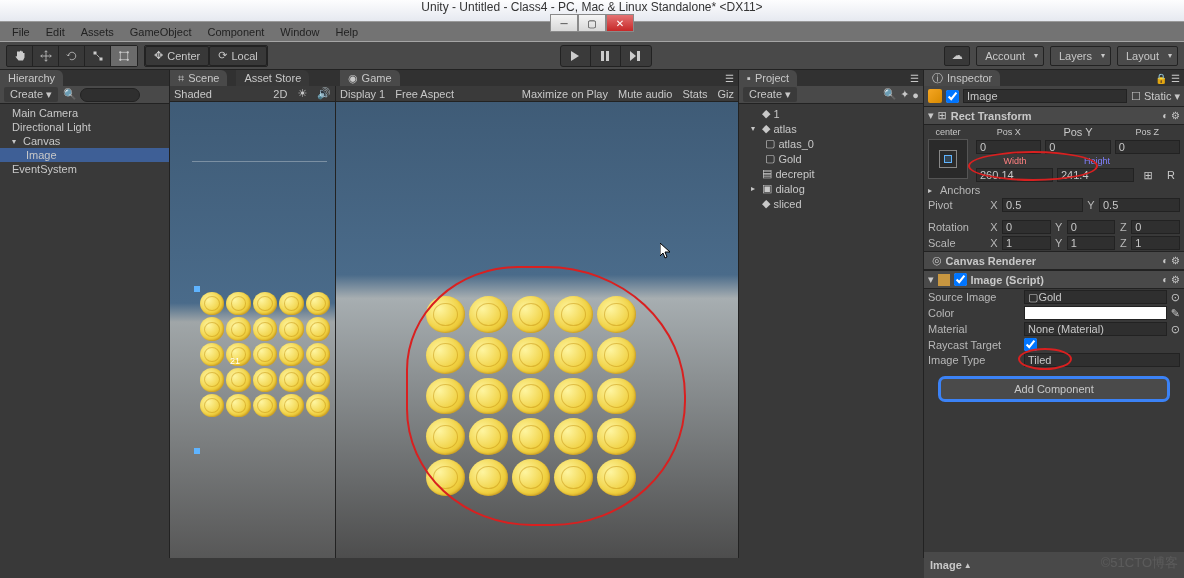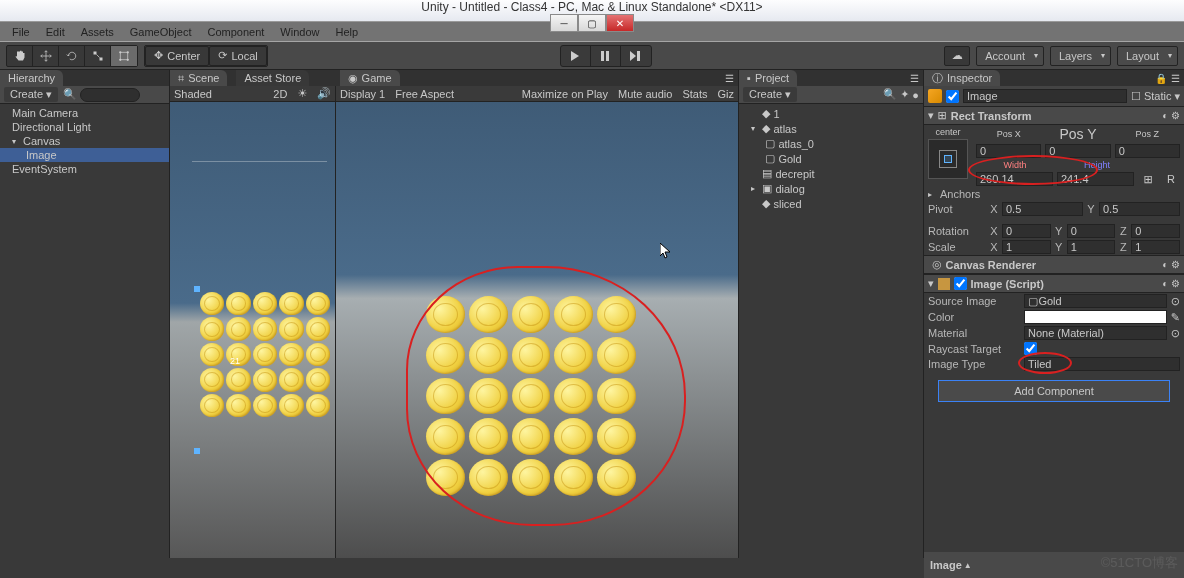--- a/index.html
+++ b/index.html
@@ -49,21 +49,21 @@
 .inspector-body { overflow-y:auto; font-size:10px; }
 .insp-row { display:flex; align-items:center; padding:1px 4px; gap:4px; }
 .insp-head { background:#494949; border-top:1px solid #222; border-bottom:1px solid #222; padding:2px 4px; display:flex; align-items:center; gap:4px; position:relative; }
 .insp-head .gear { position:absolute; right:4px; font-size:10px; }
 .field { background:#2f2f2f; border:1px solid #222; padding:0 3px; height:14px; display:flex; align-items:center; flex:1; }
 .lbl { color:#b8b8b8; min-width:58px; }
 .nlbl { color:#b8b8b8; width:8px; text-align:center; }
 .anchor-box { width:40px; height:40px; background:#2a2a2a; border:1px solid #555; margin:2px; display:flex; align-items:center; justify-content:center; }
 .anchor-box .inner { width:18px; height:18px; border:1px solid #888; position:relative; }
 .anchor-box .inner:after { content:""; position:absolute; inset:4px; background:#5fb4ff33; border:1px solid #5fb4ff; }
-.addcomp { background:#4a4a4a; border:1px solid #3b82f6; border-radius:0; padding:4px; text-align:center; margin:8px 14px; }
+.addcomp { background:#4a4a4a; border:3px solid #3b82f6; border-radius:7px; padding:4px; text-align:center; margin:8px 14px; }
 .redcircle { position:absolute; border:2px solid #d92020; border-radius:50%; pointer-events:none; }
 .cursor { position:absolute; width:12px; height:18px; pointer-events:none; }
 .footer { position:absolute; bottom:0; height:26px; width:260px; right:0; background:#494949; display:flex; align-items:center; padding:0 6px; font-weight:bold; }
 .watermark { position:absolute; right:6px; bottom:6px; color:rgba(255,255,255,.1); font-size:13px; }
 .cube-icon { width:14px; height:14px; background:linear-gradient(135deg,#f5a623,#d88a00); border-radius:2px; }
 .search-wrap { display:flex; align-items:center; gap:3px; }
 .search-wrap input { background:#2f2f2f; border:1px solid #222; border-radius:8px; height:14px; width:60px; color:#ccc; padding:0 4px; font-size:10px; }
 .playgroup { display:flex; background:#3a3a3a; border:1px solid #222; border-radius:3px; }
 .playbtn { width:30px; height:20px; display:flex; align-items:center; justify-content:center; border-right:1px solid #222; }
 .playbtn:last-child { border-right:none; }
@@ -384,21 +384,21 @@
       <div style="display:flex">
         <div style="display:flex;flex-direction:column;align-items:center;padding:2px">
           <span style="font-size:9px">center</span>
           <div class="anchor-box">
               <div class="inner"></div>
             </div>
         </div>
         <div style="flex:1">
           <div class="insp-row">
             <span style="flex:1;text-align:center;font-size:9px">Pos X</span>
-            <span style="flex:1;text-align:center;font-size:14px">Pos Y</span>
+            <span style="flex:1;text-align:center;font-size:11px">Pos Y</span>
             <span style="flex:1;text-align:center;font-size:9px">Pos Z</span>
           </div>
           <div class="insp-row">
             <div class="field">
                 <span>0</span>
               </div>
             <div class="field">
                 <span>0</span>
               </div>
             <div class="field">

